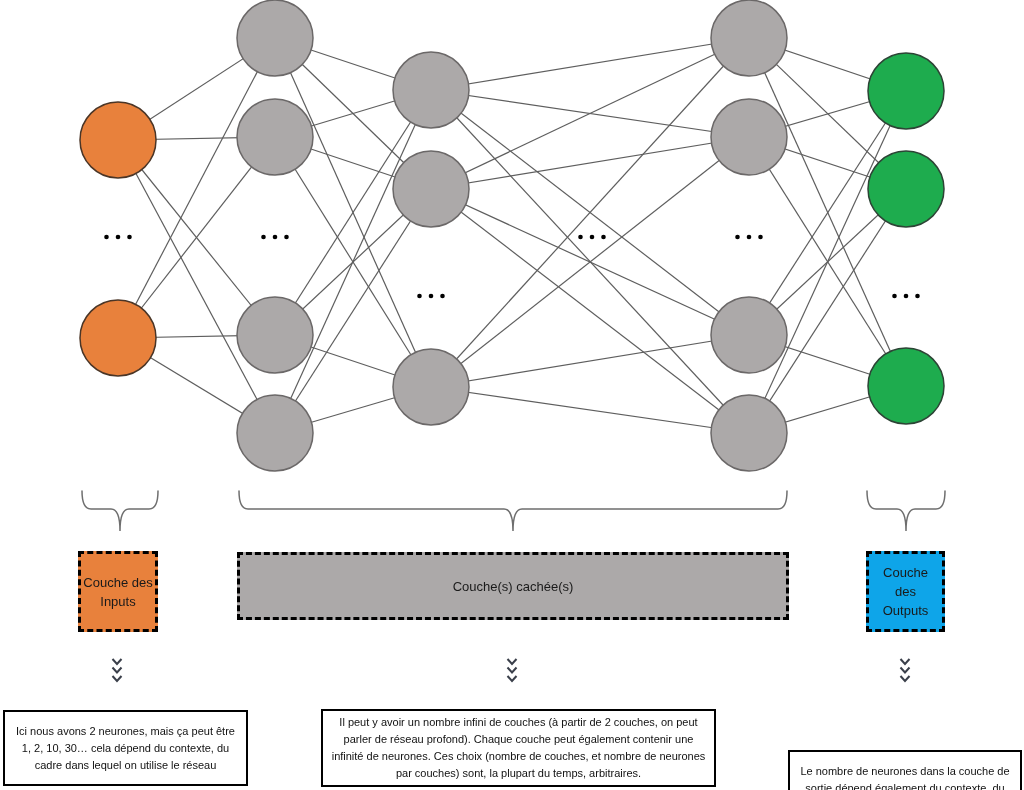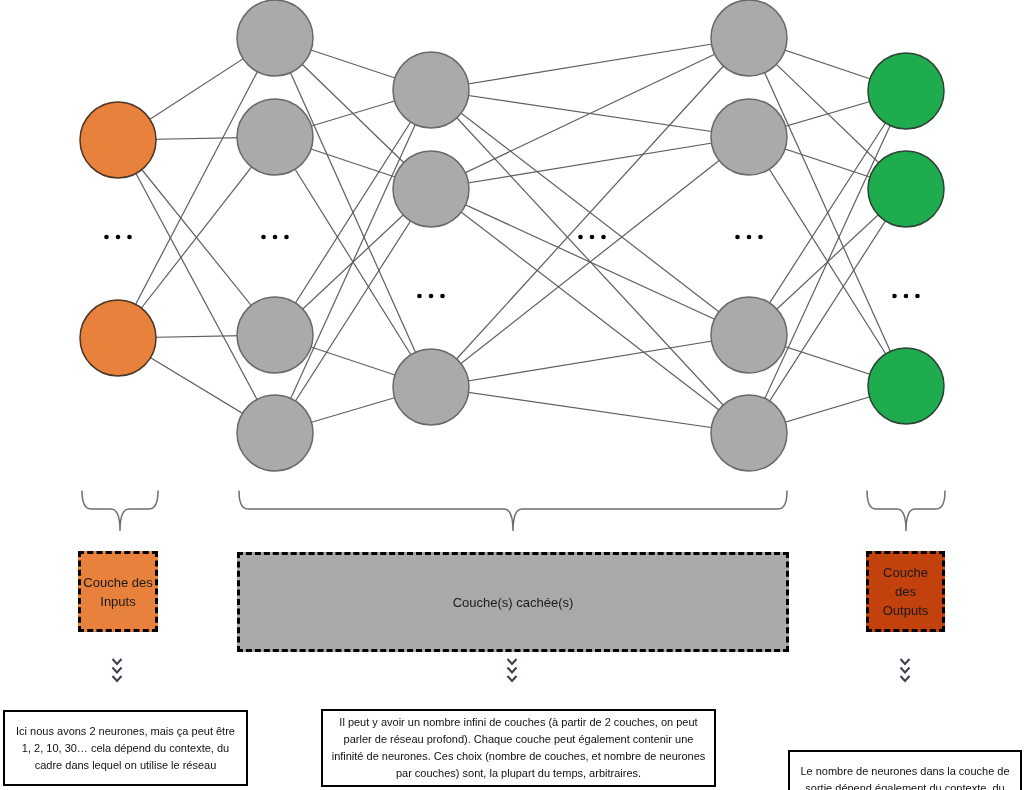--- a/index.html
+++ b/index.html
@@ -28,21 +28,21 @@
     display: flex;
     align-items: center;
     justify-content: center;
     text-align: center;
     font-size: 13px;
     line-height: 19px;
     color: #1a1a1a;
     padding: 2px;
   }
   .layer-box.input  { left: 78px;  top: 551px; width: 80px;  height: 81px; }
-  .layer-box.hidden { left: 237px; top: 552px; width: 552px; height: 100px; }
+  .layer-box.hidden { left: 237px; top: 552px; width: 552px; height: 68px; }
   .layer-box.output { left: 866px; top: 551px; width: 79px;  height: 81px; }
   .note {
     position: absolute;
     box-sizing: border-box;
     border: 2px solid #000000;
     background: #ffffff;
     display: flex;
     align-items: center;
     justify-content: center;
     text-align: center;
@@ -154,21 +154,21 @@
     </svg>
 
   <div class="layer-box input" id="box-input" style="background: rgb(232, 129, 60); align-items: center;">
     <span>Couche des Inputs</span>
   </div>
 
   <div class="layer-box hidden" id="box-hidden" style="background: rgb(172, 169, 169);">
     <span>Couche(s) cachée(s)</span>
   </div>
 
-  <div class="layer-box output" id="box-output" style="background: #c2410c;">
+  <div class="layer-box output" id="box-output" style="background: #0ea5e9;">
     <span>Couche des Outputs</span>
   </div>
 
   <div class="note input">
     <span>Ici nous avons 2 neurones, mais ça peut être 1, 2, 10, 30… cela dépend du contexte, du cadre dans lequel on utilise le réseau</span>
   </div>
 
   <div class="note hidden">
     <span>Il peut y avoir un nombre infini de couches (à partir de 2 couches, on peut parler de réseau profond). Chaque couche peut également contenir une infinité de neurones. Ces choix (nombre de couches, et nombre de neurones par couches) sont, la plupart du temps, arbitraires.</span>
   </div>

